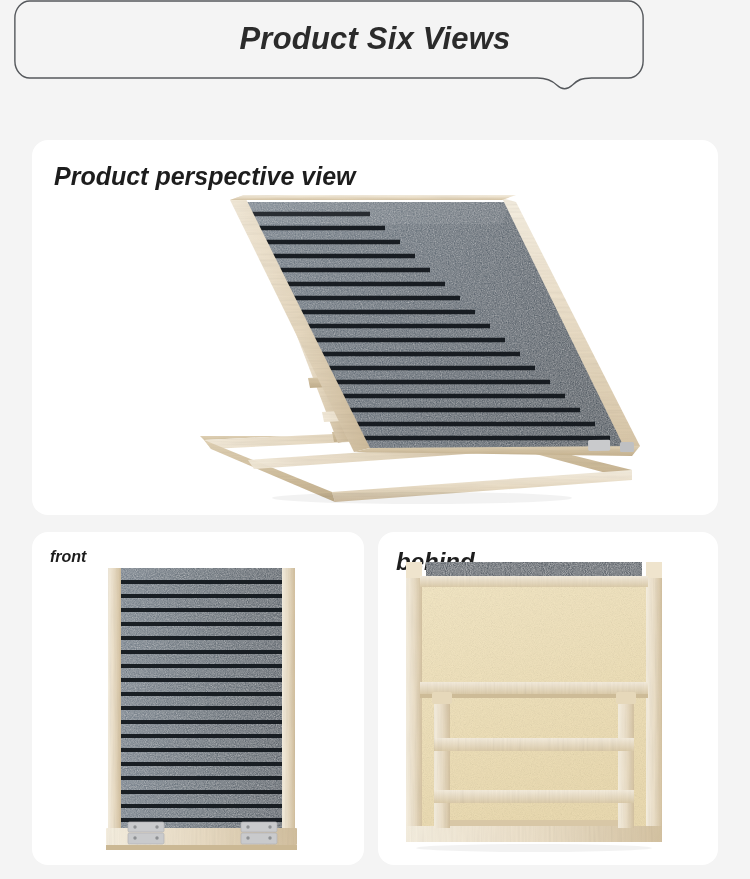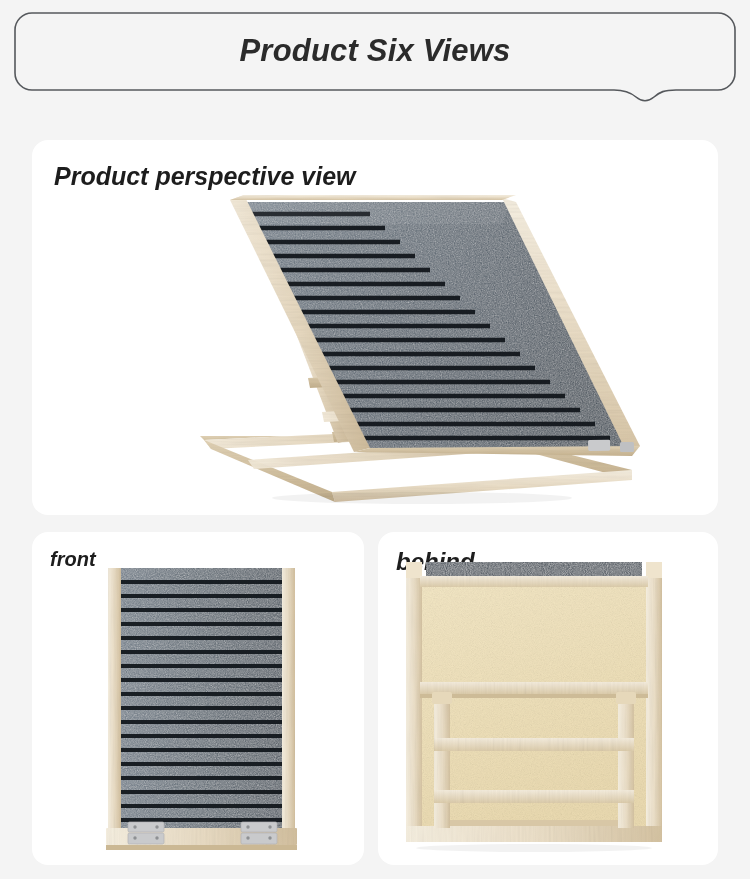--- a/index.html
+++ b/index.html
@@ -17,22 +17,22 @@
     position: relative;
     width: 750px;
     height: 879px;
     background: #f4f4f4;
   }
 
   
   .header-bubble {
     position: absolute;
     left: 14px;
-    top: 12px;
-    width: 722px;
+    top: 0;
+    width: 630px;
     height: 90px;
   }
   .header-bubble svg {
     position: absolute;
     inset: 0;
     width: 100%;
     height: 100%;
     display: block;
   }
   .header-title {
@@ -64,21 +64,21 @@
   .panel-back  { left: 378px; top: 532px; width: 340px; height: 333px; text-decoration: underline; }
 
   .panel-label {
     position: absolute;
     font-weight: bold;
     font-style: italic;
     color: #1d1d1d;
     white-space: nowrap;
   }
   .panel-main .panel-label  { left: 22px; top: 22px; font-size: 25px; }
-  .panel-front .panel-label { left: 18px; top: 16px; font-size: 20px; }
+  .panel-front .panel-label { left: 18px; top: 16px; font-size: 16px; }
   .panel-back .panel-label  { left: 18px; top: 16px; font-size: 24px; }
 
   .art { position: absolute; inset: 0; }
   .art svg { width: 100%; height: 100%; display: block; }
 </style>
 </head>
 <body>
 
 <div class="page">
 

